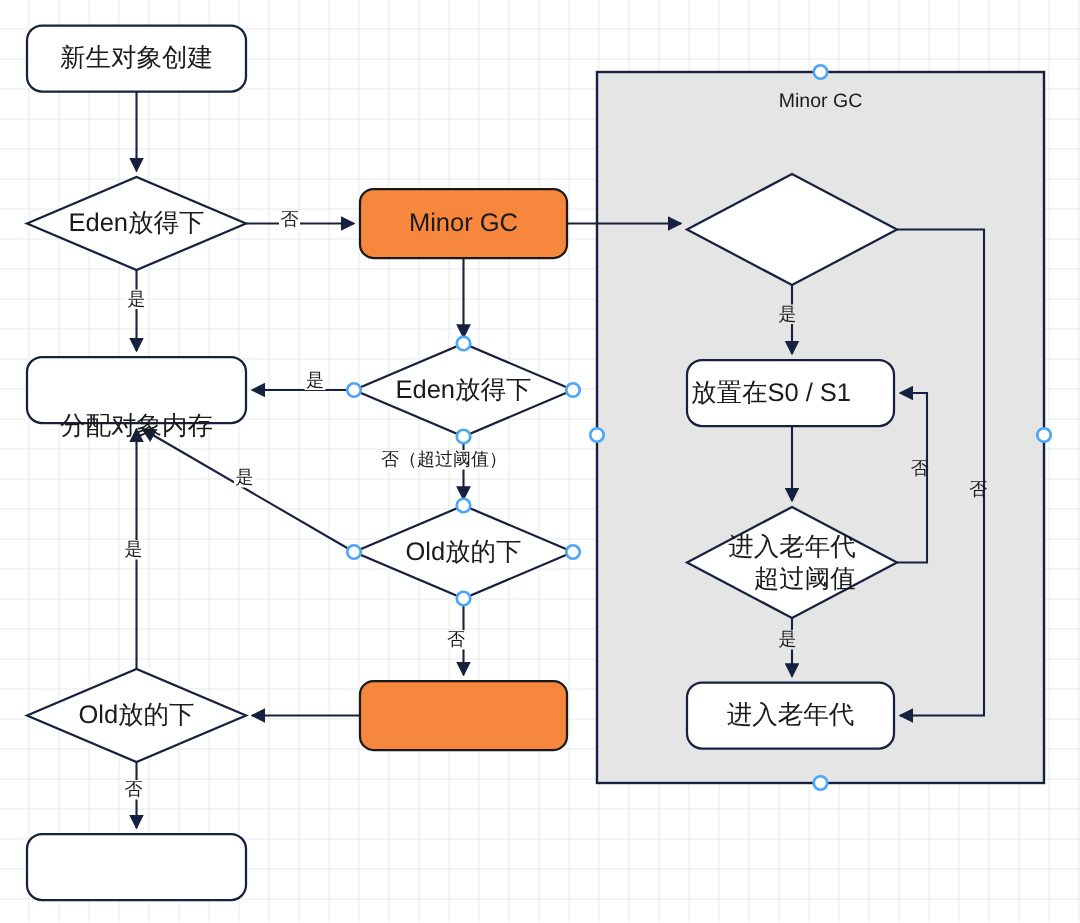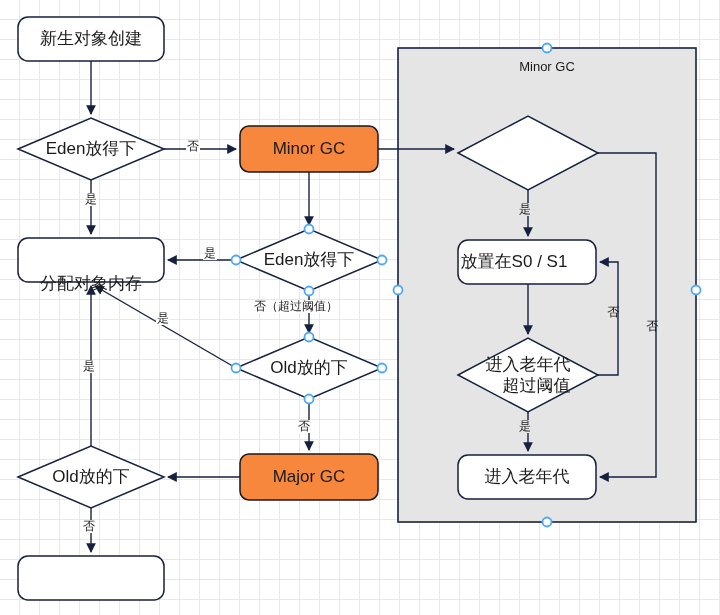--- a/index.html
+++ b/index.html
@@ -166,21 +166,20 @@
 
   <div class="group-title" style="left:398px; top:59px; width:298px;">Minor GC</div>
 
   <div class="node-label" style="left:18px;  top:17px;  width:146px; height:44px;">新生对象创建</div>
   <div class="node-label" style="left:18px;  top:118px; width:146px; height:62px;">Eden放得下</div>
   <div class="node-label" style="left:18px;  top:238px; width:146px; height:44px;margin-top:24px;">分配对象内存</div>
   <div class="node-label" style="left:18px;  top:446px; width:146px; height:62px;">Old放的下</div>
   <div class="node-label" style="left:240px; top:126px; width:138px; height:46px;">Minor GC</div>
   <div class="node-label" style="left:236px; top:229px; width:146px; height:62px;">Eden放得下</div>
   <div class="node-label" style="left:236px; top:337px; width:146px; height:62px;">Old放的下</div>
-  <div class="node-label" style="left:240px; top:454px; width:138px; height:46px;">Major GC</div>
   <div class="node-label" style="left:458px; top:240px; width:112px; height:44px;">放置在S0 / S1</div>
   <div class="node-label" style="left:458px; top:338px; width:140px; height:74px;">进入老年代
 超过阈值</div>
   <div class="node-label" style="left:458px; top:455px; width:138px; height:44px;border-radius:17px;">进入老年代</div>
 
   <div class="edge-label" style="left:186px; top:140px;">否</div>
   <div class="edge-label" style="left:84px;  top:193px;">是</div>
   <div class="edge-label" style="left:203px; top:247px;">是</div>
   <div class="edge-label" style="left:253px; top:300px;">否（超过阈值）</div>
   <div class="edge-label" style="left:156px; top:312px;">是</div>

